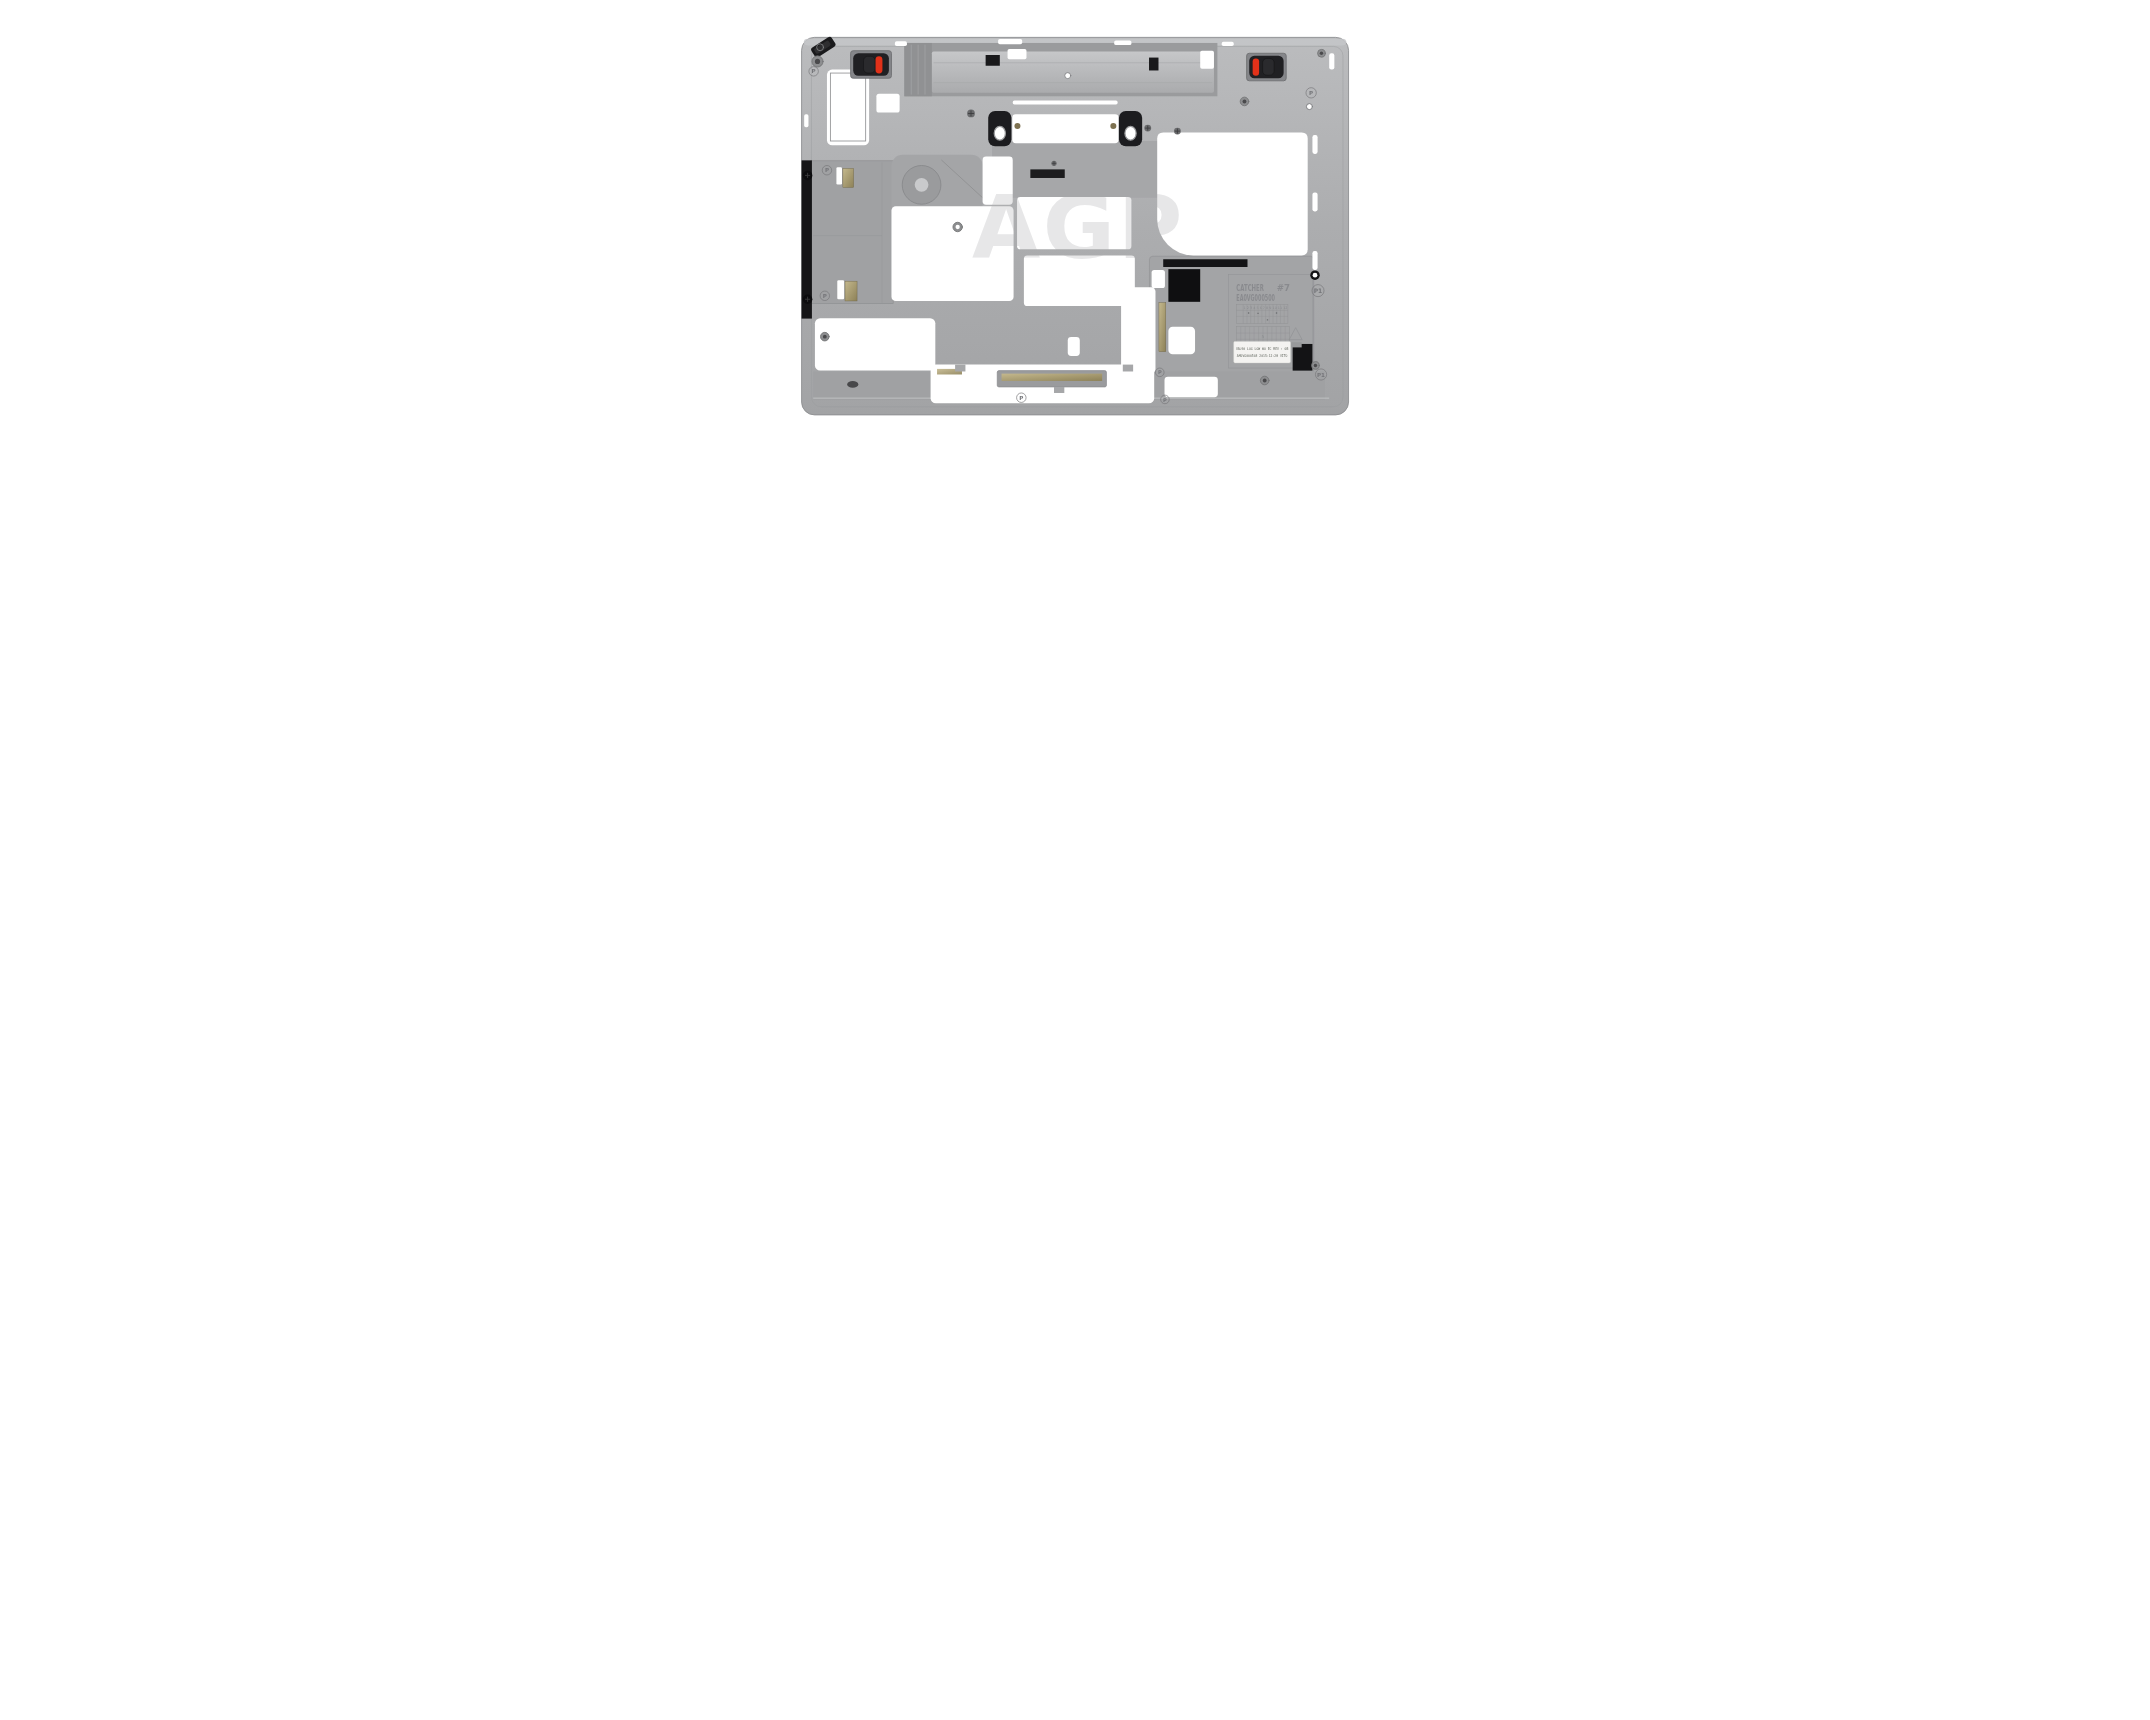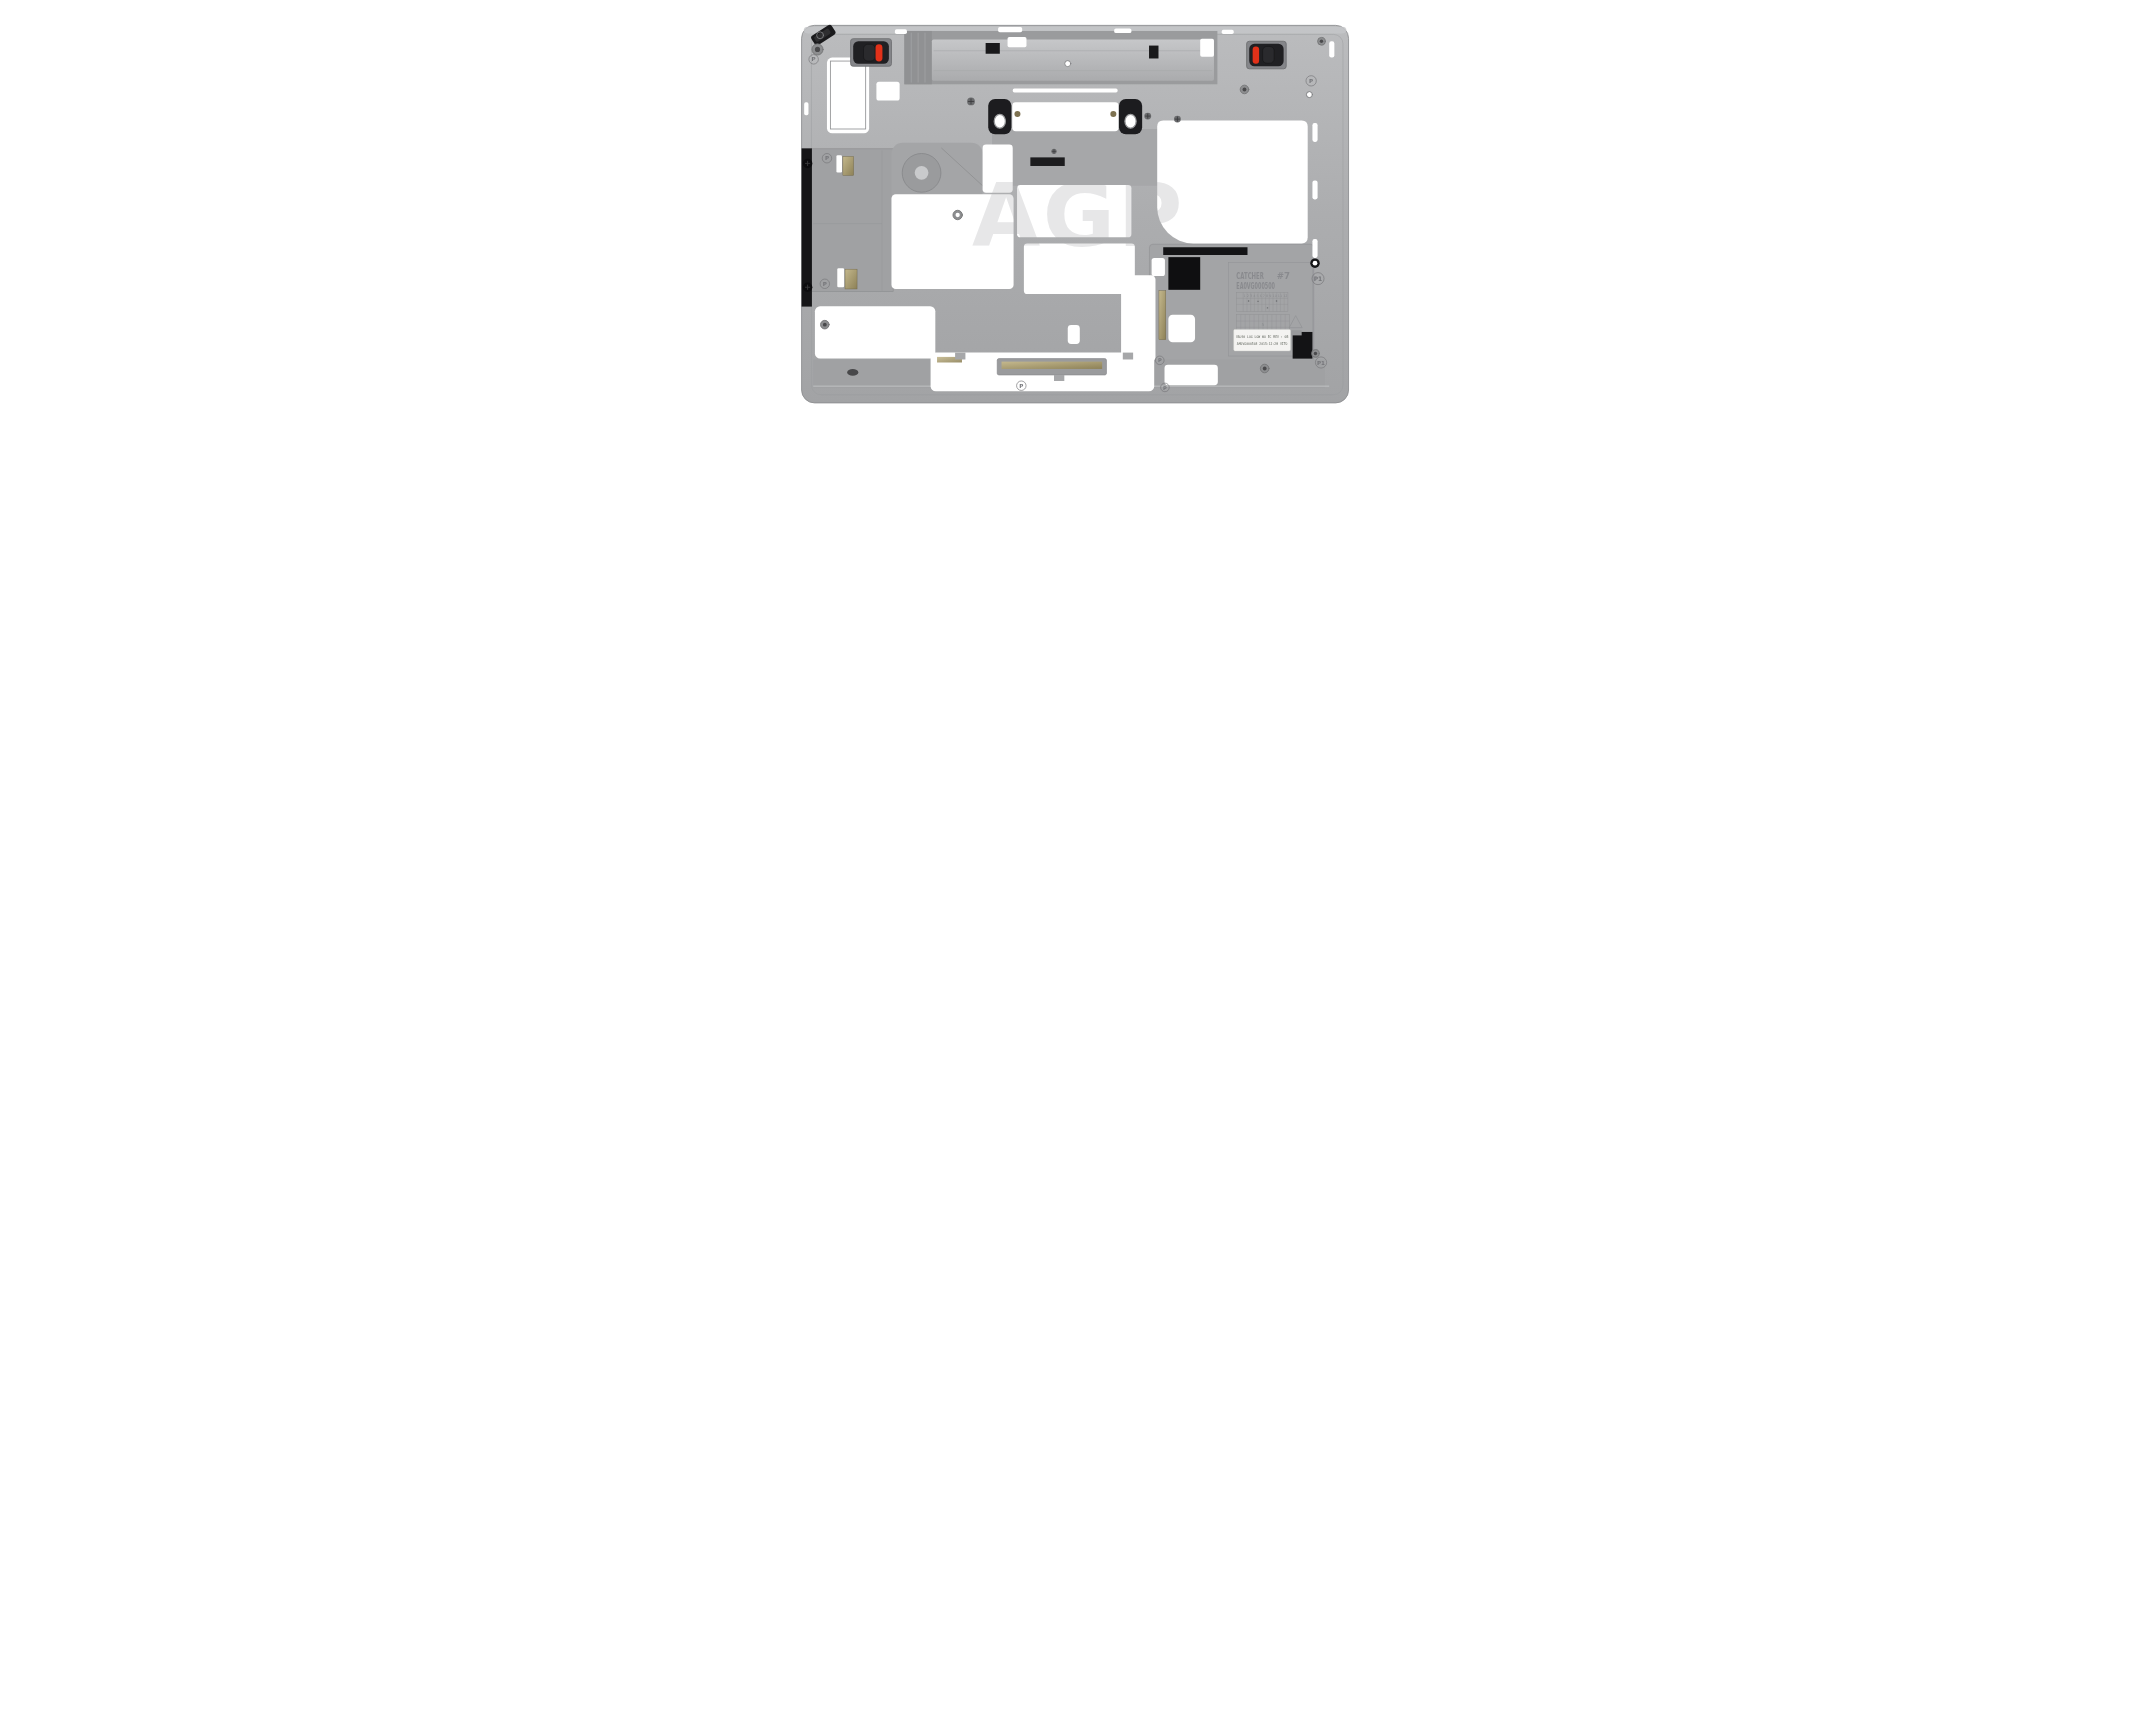--- a/index.html
+++ b/index.html
@@ -1,16 +1,16 @@
 <!DOCTYPE html>
 <html style="font-size:6.9px"><head>
 <meta charset="utf-8">
 <style>
   html,body{margin:0;padding:0;background:#ffffff;}
-  .stage{width:645px;max-width:100%;margin:0 auto;font-family:"Liberation Sans",sans-serif;}
+  .stage{width:645px;max-width:100%;margin:12px auto;font-family:"Liberation Sans",sans-serif;}
   .stage svg{display:block;width:100%;height:auto;}
   text{font-family:"DejaVu Sans",sans-serif;}
   .mono{font-family:"DejaVu Sans Mono",monospace;}
   .engrave{fill:#85868a;opacity:.85;}
   .pmark{fill:none;stroke:#77787a;stroke-width:1.6;}
   .ptext{fill:#75767a;font-weight:bold;}
 </style>
 </head>
 <body>
 

